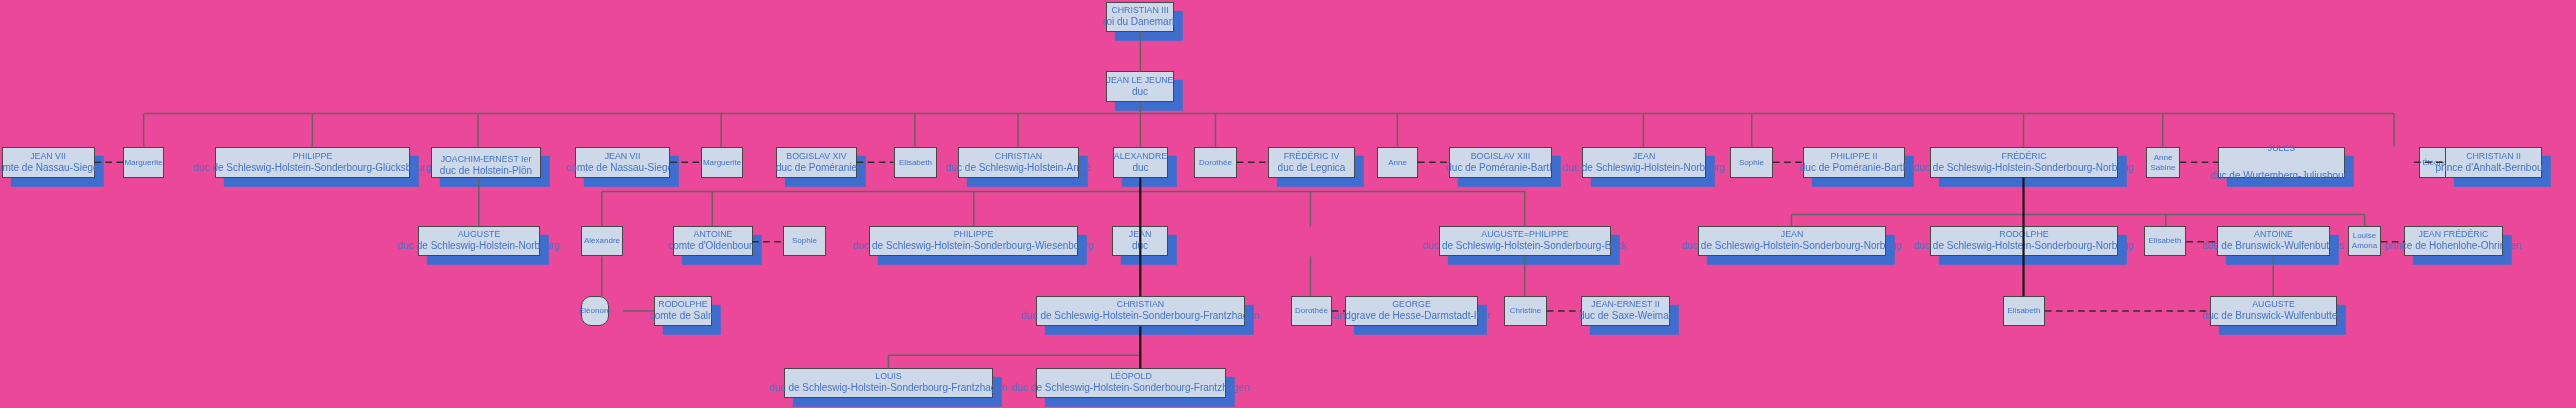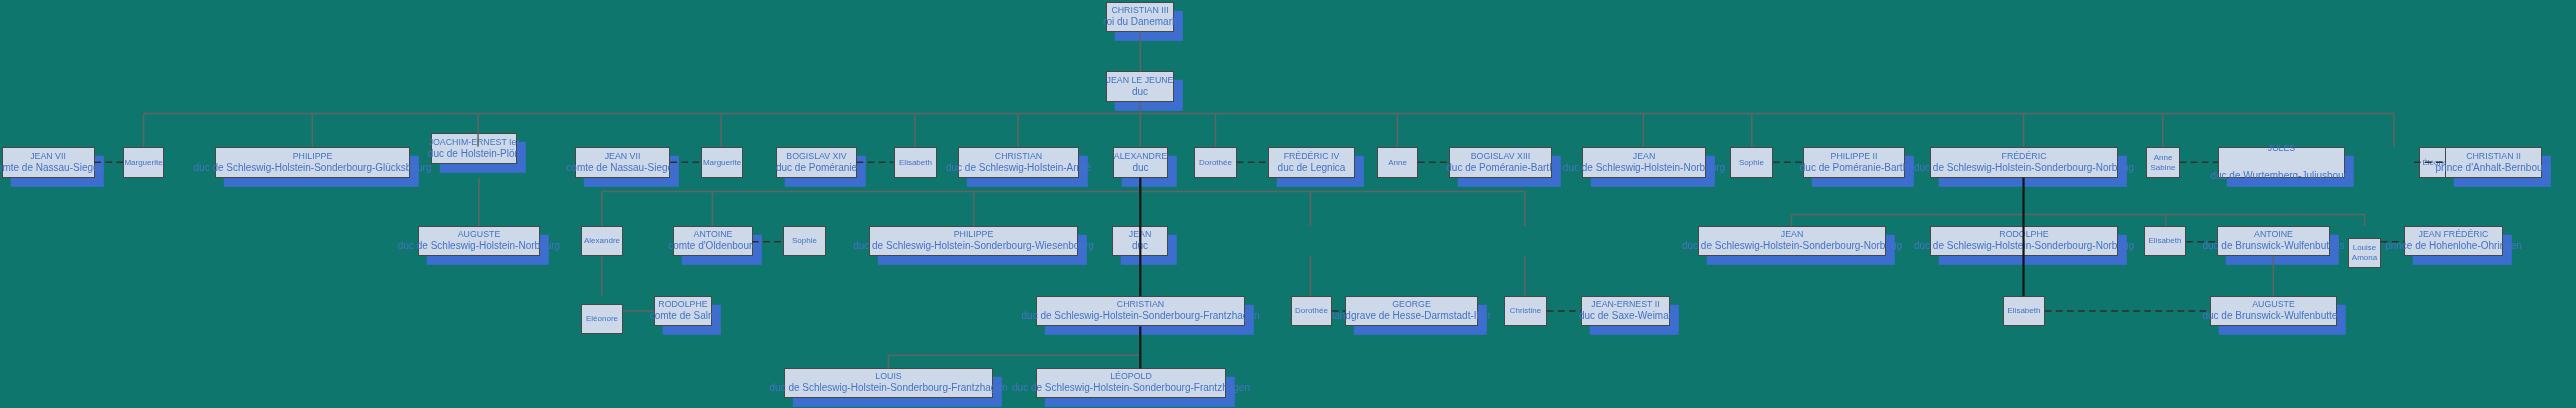--- a/index.html
+++ b/index.html
@@ -1,16 +1,16 @@
 <!DOCTYPE html>
 <html style="font-size:11.8px"><head>
 <meta charset="utf-8">
 <style>
   html,body{margin:0;padding:0;background:#ffffff;}
-  #canvas{position:relative;width:2576px;height:409px;background:#0f766e;overflow:hidden;
+  #canvas{position:relative;width:2576px;height:409px;background:#ec4899;overflow:hidden;
           font-family:"Liberation Sans",sans-serif;}
   #lines{position:absolute;left:0;top:0;width:2576px;height:409px;pointer-events:none;z-index:3;}
   .node{position:absolute;box-sizing:border-box;background:#cdd9e8;border:1.5px solid #474747;
         display:flex;flex-direction:column;align-items:center;justify-content:center;
         text-align:center;color:#4472c4;z-index:2;line-height:1.25;}
   .node.shadow{box-shadow:8.8px 8.8px 0 0 #3d6ecf;}
   .node .t1{font-size:8.8px;white-space:nowrap;}
   .node .t2{font-size:10px;white-space:nowrap;}
   .node.small .t1{font-size:8px;}
   .node.small .t2{font-size:8px;}
@@ -89,21 +89,21 @@
       <div class="t1">JEAN VII</div>
       <div class="t2">comte de Nassau-Siegen</div>
     </div>
     <div class="node small" style="left: 123px; top: 147px; width: 41px; height: 31px;">
       <div class="t1">Marguerite</div>
     </div>
     <div class="node shadow" style="left: 215px; top: 147px; width: 195px; height: 31px;">
       <div class="t1">PHILIPPE</div>
       <div class="t2">duc de Schleswig-Holstein-Sonderbourg-Glücksbourg</div>
     </div>
-    <div class="node shadow" style="left: 431px; top: 133px; width: 86px; height: 31px;">
+    <div class="node shadow" style="left: 431px; top: 147px; width: 110px; height: 31px; justify-content: flex-end;">
       <div class="t1">JOACHIM-ERNEST Ier</div>
       <div class="t2">duc de Holstein-Plön</div>
     </div>
     <div class="node shadow" style="left: 575px; top: 147px; width: 95px; height: 31px;">
       <div class="t1">JEAN VII</div>
       <div class="t2">comte de Nassau-Siegen</div>
     </div>
     <div class="node small" style="left: 701px; top: 147px; width: 42px; height: 31px;">
       <div class="t1">Marguerite</div>
     </div>
@@ -181,44 +181,48 @@
       <div class="t1">Sophie</div>
     </div>
     <div class="node shadow" style="left: 869px; top: 226px; width: 209px; height: 30px;">
       <div class="t1">PHILIPPE</div>
       <div class="t2">duc de Schleswig-Holstein-Sonderbourg-Wiesenbourg</div>
     </div>
     <div class="node shadow" style="left: 1112px; top: 226px; width: 56px; height: 30px;">
       <div class="t1">JEAN</div>
       <div class="t2">duc</div>
     </div>
+    <div class="node shadow" style="left: 1439px; top: 226px; width: 172px; height: 30px;">
+      <div class="t1">AUGUSTE=PHILIPPE</div>
+      <div class="t2">duc de Schleswig-Holstein-Sonderbourg-Beck</div>
+    </div>
     <div class="node shadow" style="left: 1698px; top: 226px; width: 188px; height: 30px;">
       <div class="t1">JEAN</div>
       <div class="t2">duc de Schleswig-Holstein-Sonderbourg-Norboug</div>
     </div>
     <div class="node shadow" style="left: 1930px; top: 226px; width: 188px; height: 30px;">
       <div class="t1">RODOLPHE</div>
       <div class="t2">duc de Schleswig-Holstein-Sonderbourg-Norboug</div>
     </div>
     <div class="node small" style="left: 2144px; top: 226px; width: 42px; height: 30px;">
       <div class="t1">Elisabeth</div>
     </div>
     <div class="node shadow" style="left: 2217px; top: 226px; width: 113px; height: 30px;">
       <div class="t1">ANTOINE</div>
       <div class="t2">duc de Brunswick-Wulfenbuttels</div>
     </div>
-    <div class="node small" style="left: 2348px; top: 226px; width: 33px; height: 30px; margin-top: 12px;">
+    <div class="node small" style="left: 2348px; top: 226px; width: 33px; height: 30px;">
       <div class="t1">Louise</div>
       <div class="t2">Amona</div>
     </div>
     <div class="node shadow" style="left: 2404px; top: 226px; width: 99px; height: 30px;">
       <div class="t1">JEAN FRÉDÉRIC</div>
       <div class="t2">prince de Hohenlohe-Ohringen</div>
     </div>
-    <div class="node small" style="left: 581px; top: 304px; width: 42px; height: 30px;">
+    <div class="node small" style="left: 581px; top: 296px; width: 28px; height: 30px; border-radius: 10px;">
       <div class="t1">Eléonore</div>
     </div>
     <div class="node shadow" style="left: 654px; top: 296px; width: 58px; height: 30px;">
       <div class="t1">RODOLPHE</div>
       <div class="t2">comte de Salm</div>
     </div>
     <div class="node shadow" style="left: 1036px; top: 296px; width: 209px; height: 30px;">
       <div class="t1">CHRISTIAN</div>
       <div class="t2">duc de Schleswig-Holstein-Sonderbourg-Frantzhagen</div>
     </div>

